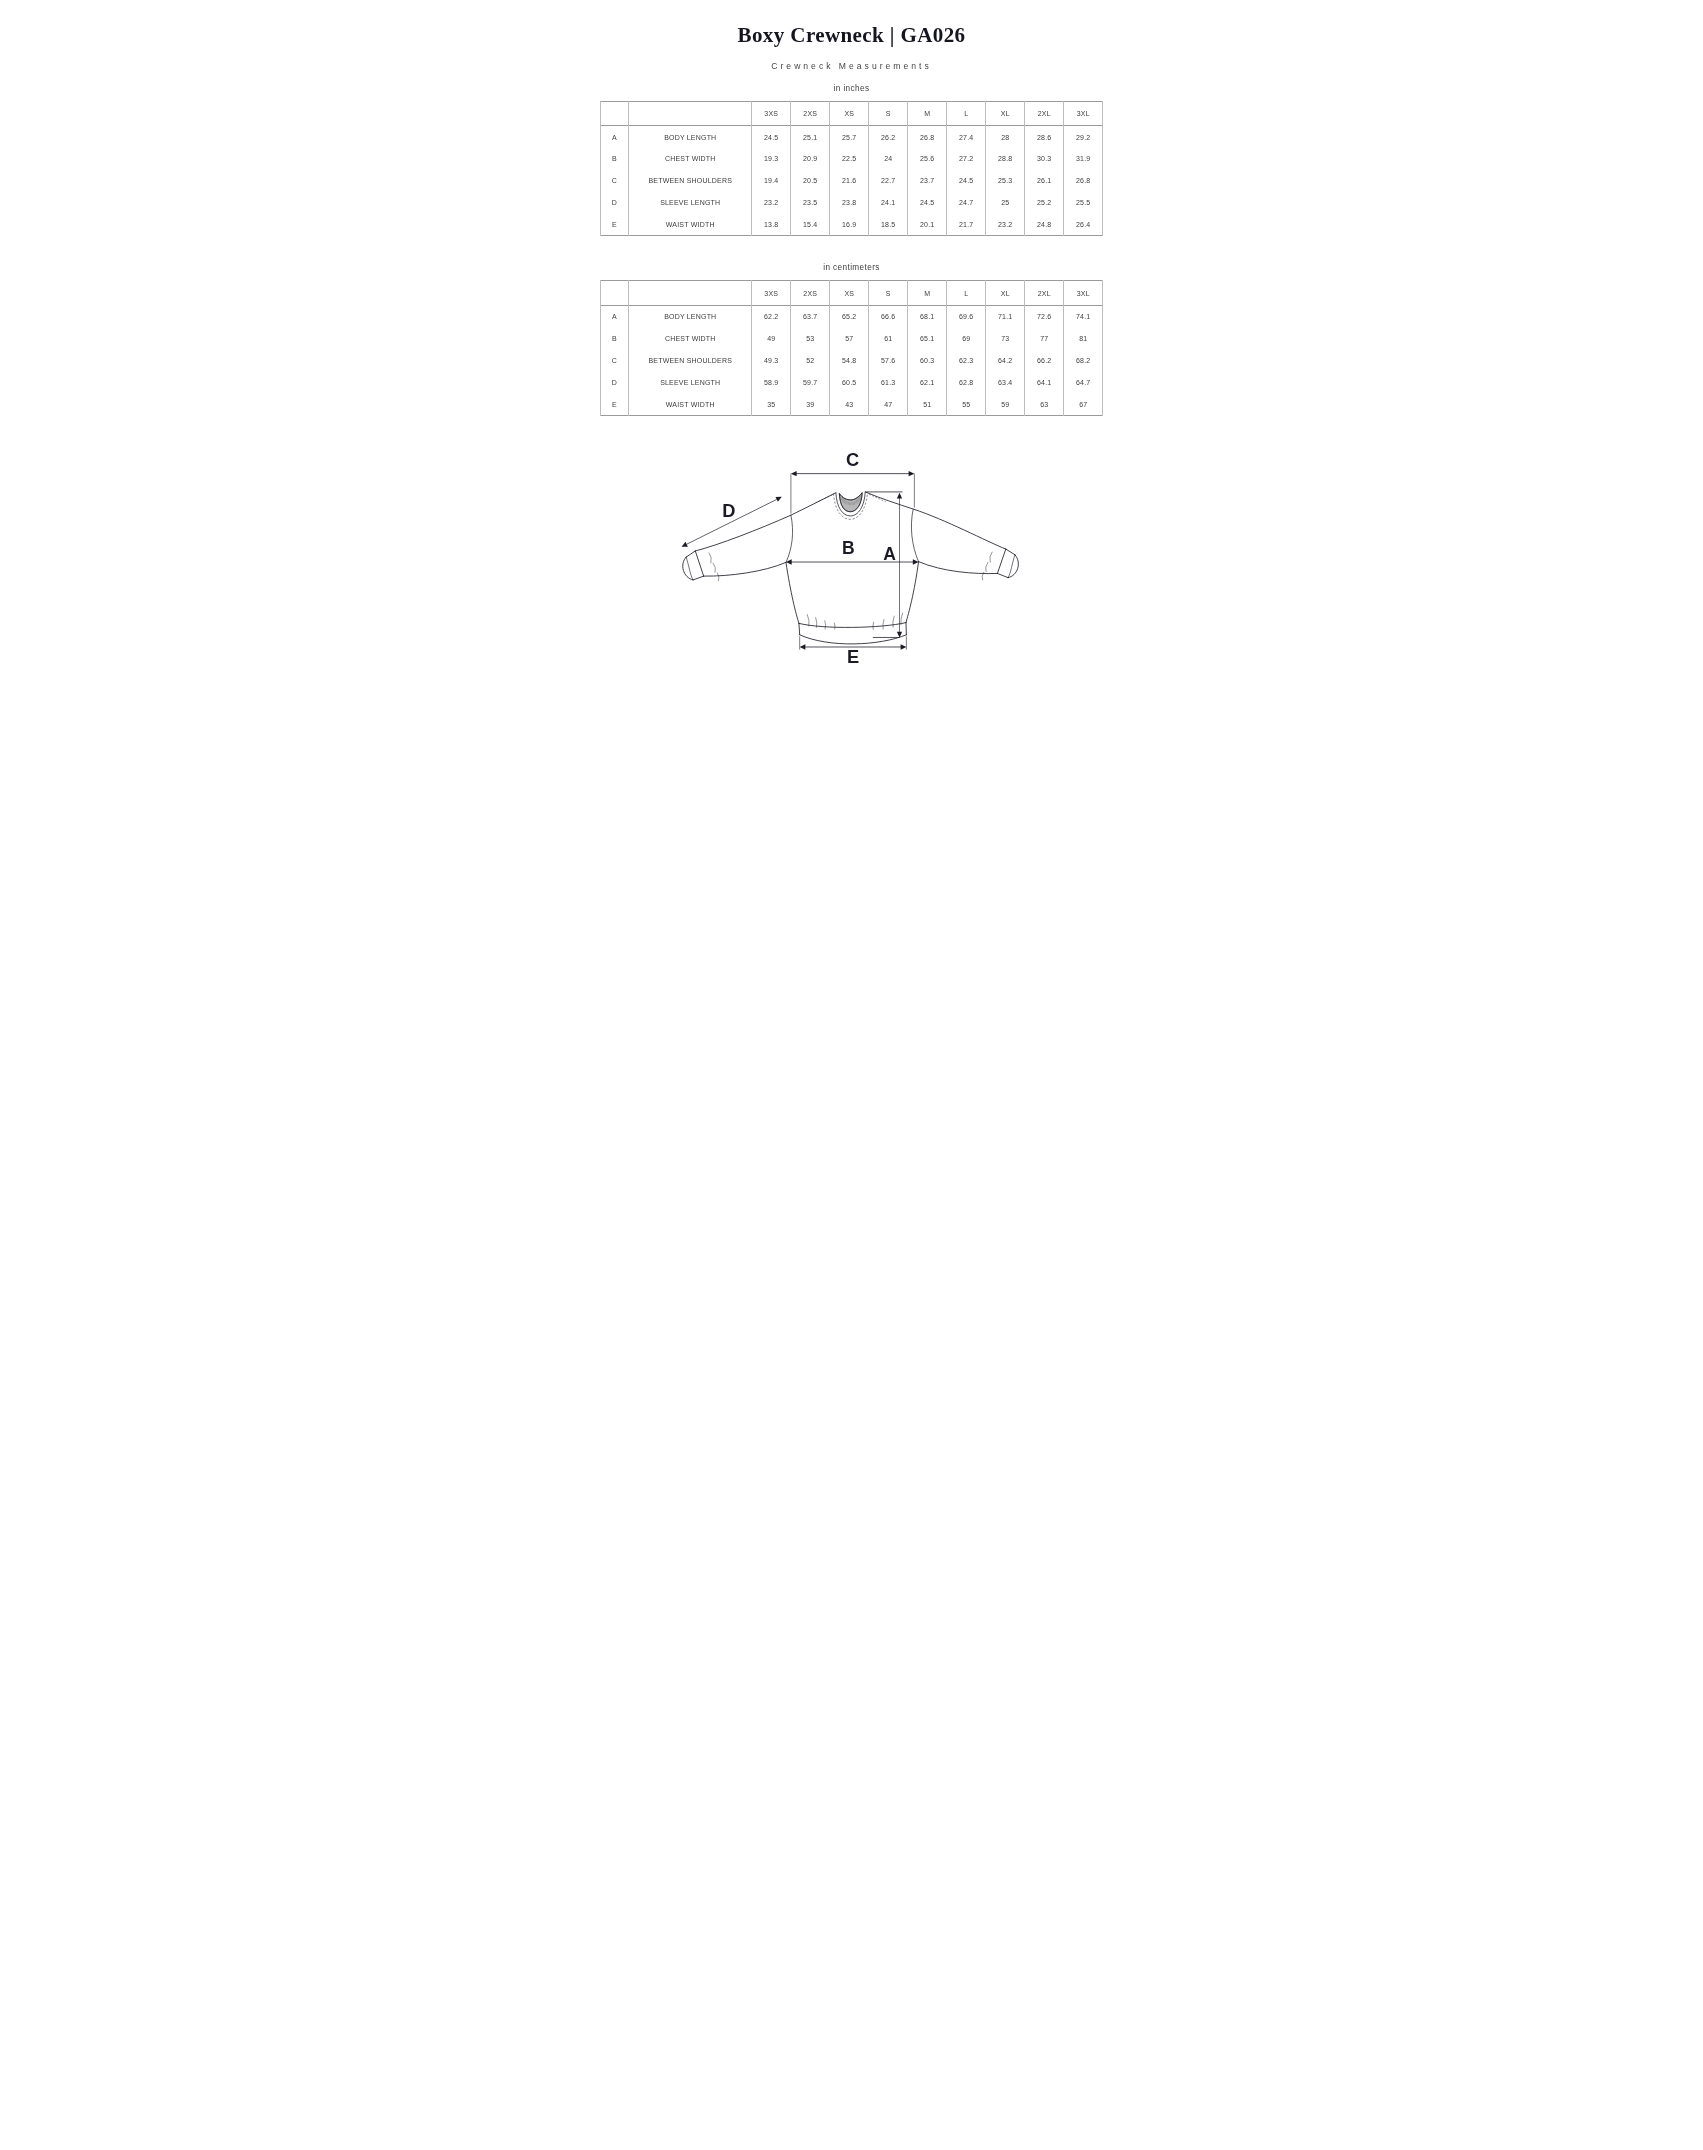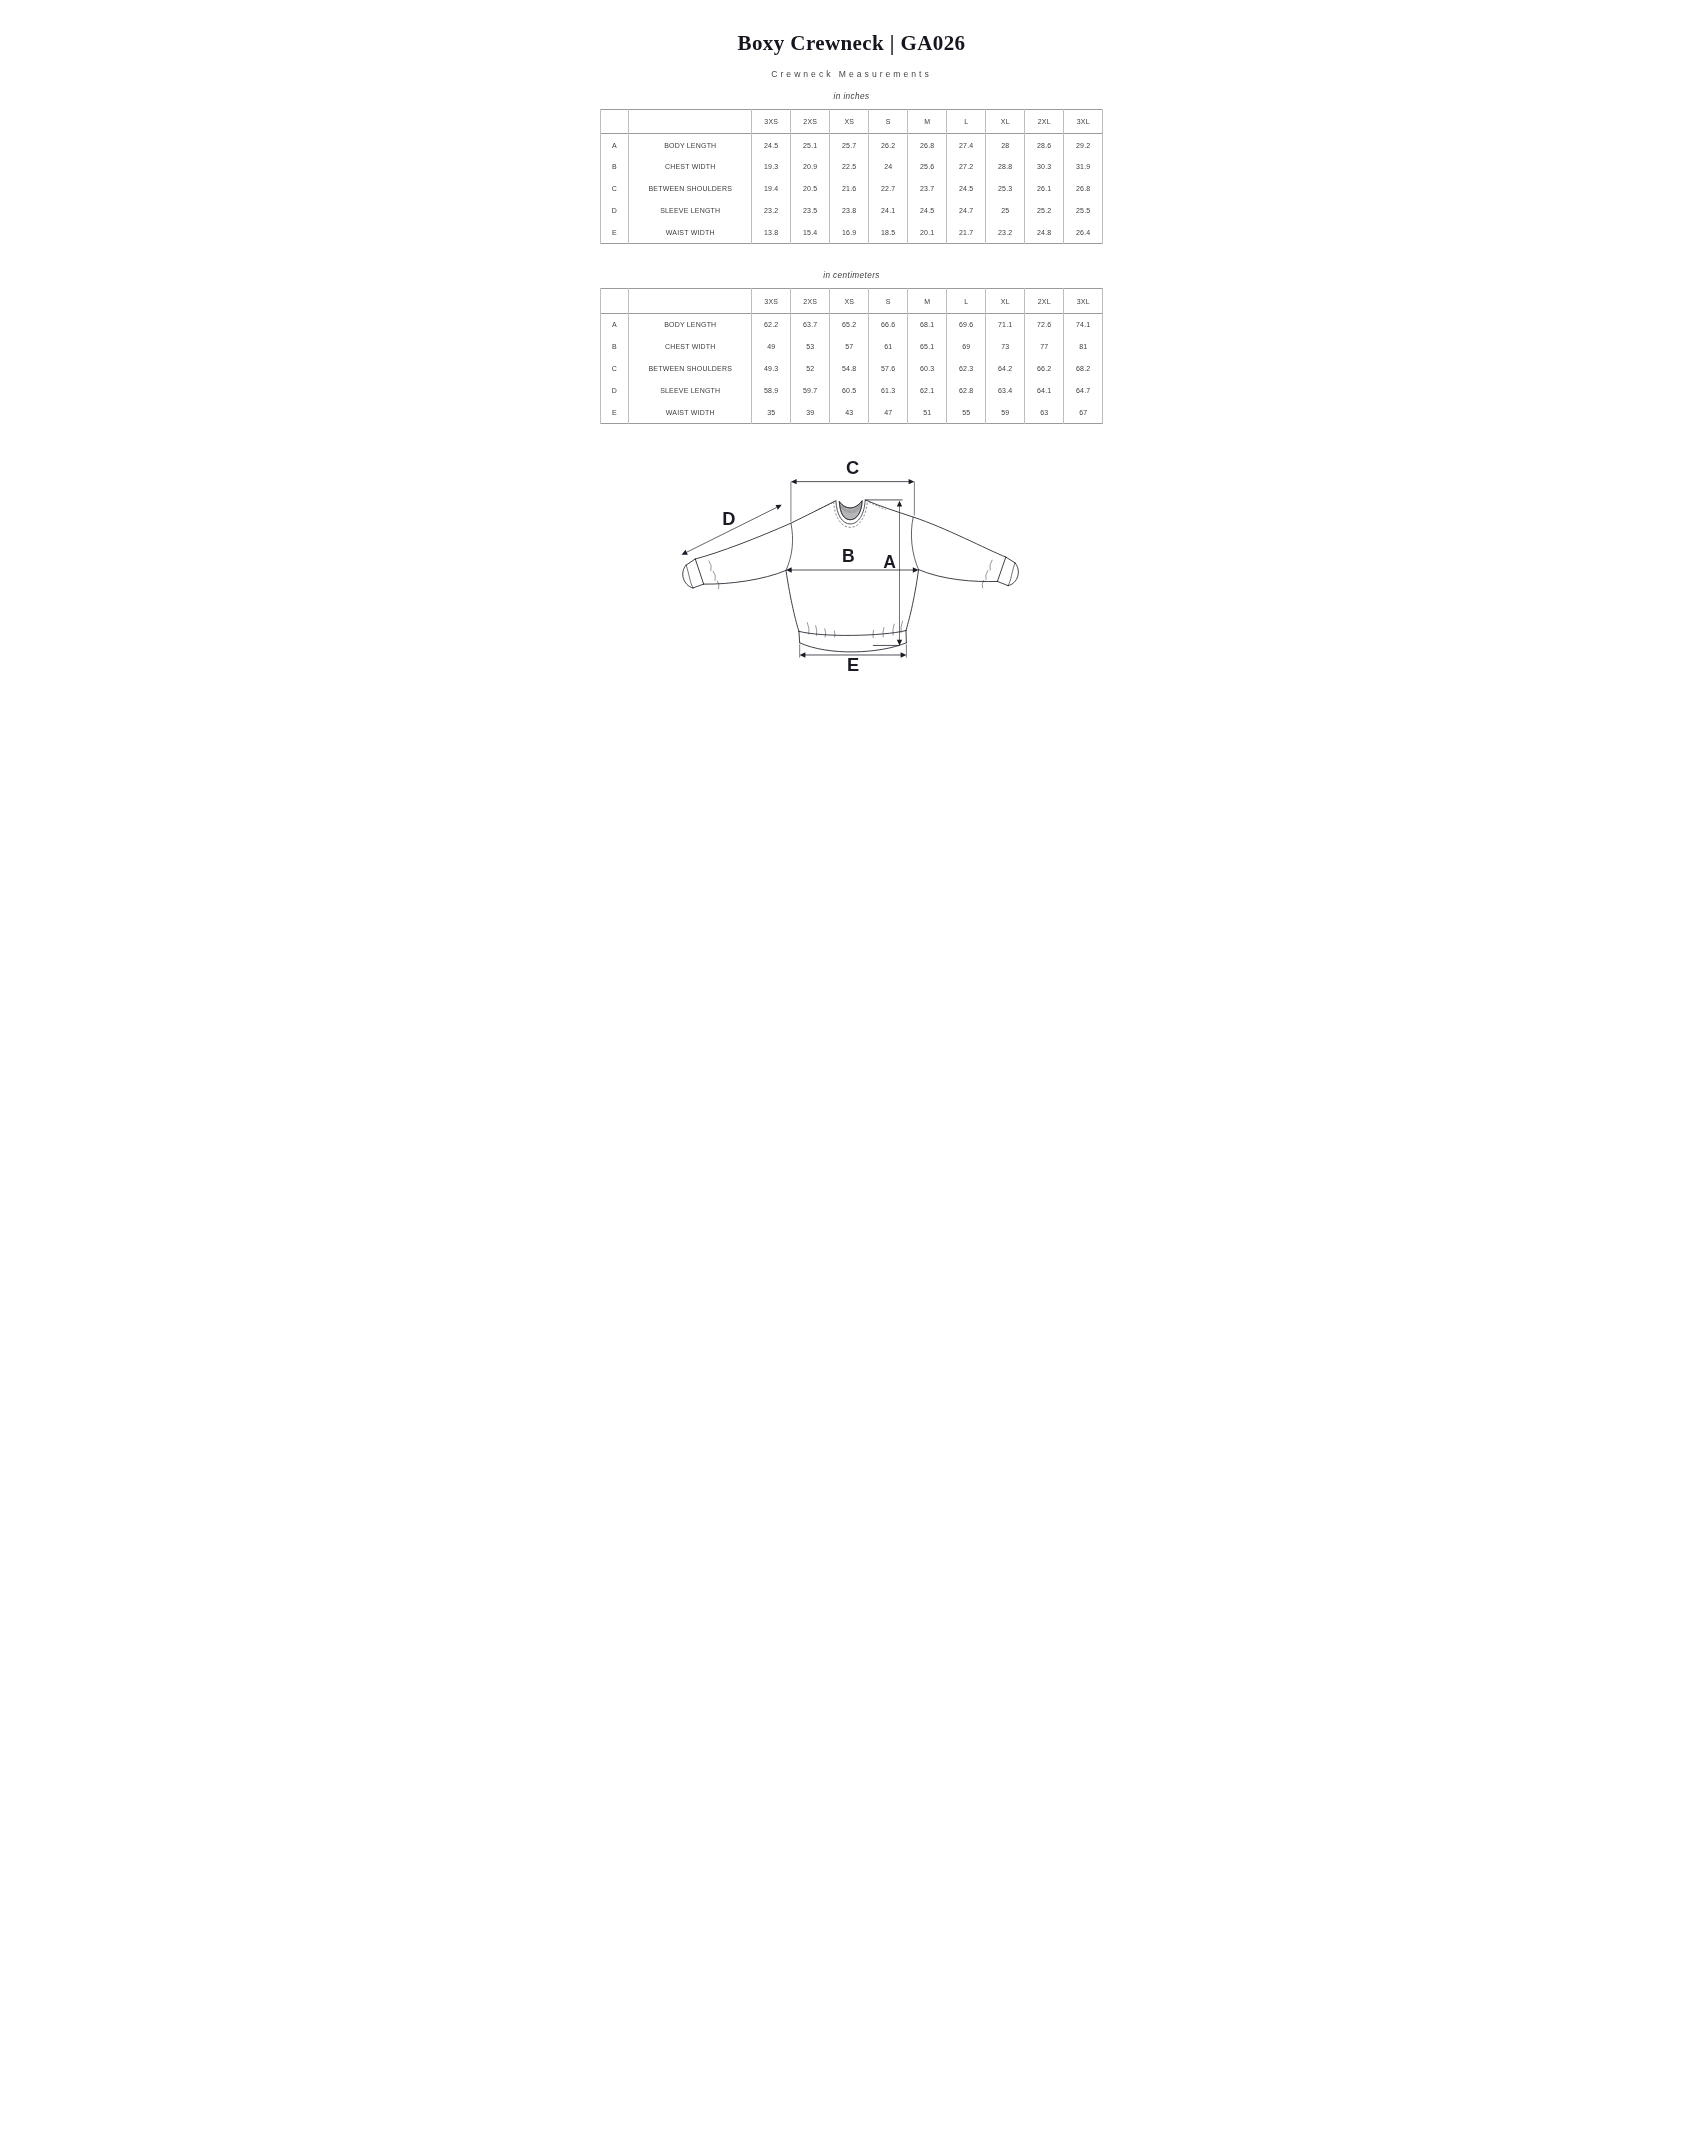--- a/index.html
+++ b/index.html
@@ -1,17 +1,17 @@
 <!DOCTYPE html>
 <html style="font-size:7px"><head>
 <meta charset="utf-8">
 <style>
   html,body { margin:0; padding:0; background:#ffffff; }
   body { font-family:"Liberation Sans", sans-serif; color:#3c3c3c; }
-  .page { width:535px; margin:0 auto; padding:32px 0 26px; background:#fff; }
+  .page { width:535px; margin:0 auto; padding:24px 0 26px; background:#fff; }
 
   .title {
     font-family:"Liberation Serif", serif;
     font-weight:700;
     font-size:21px;
     line-height:1.1;
     color:#15151f;
     text-align:center;
     margin:0;
     letter-spacing:0.4px;
@@ -23,21 +23,20 @@
     color:#474747;
     margin-top:14px;
     font-weight:400;
   }
   .unit-label {
     text-align:center;
     font-size:8.2px;
     color:#404040;
     letter-spacing:0.4px;
     margin:13px 0 7.8px;
-    font-style:italic;
   }
   .unit-label.second { margin-top:27px; }
 
   table.size-table {
     border-collapse:collapse;
     table-layout:fixed;
     margin:0 auto;
     width:502px;
     border-top:1.1px solid #9b9b9b;
     border-bottom:1.1px solid #9b9b9b;

